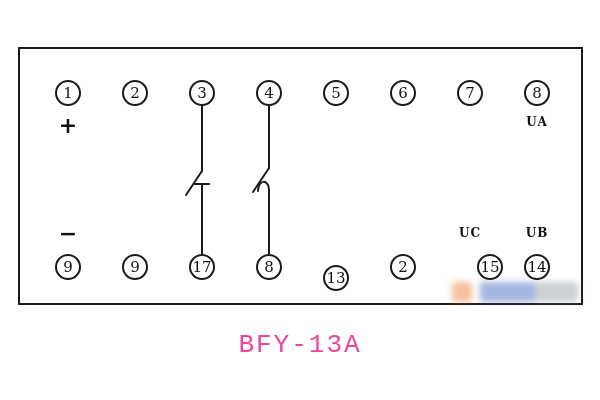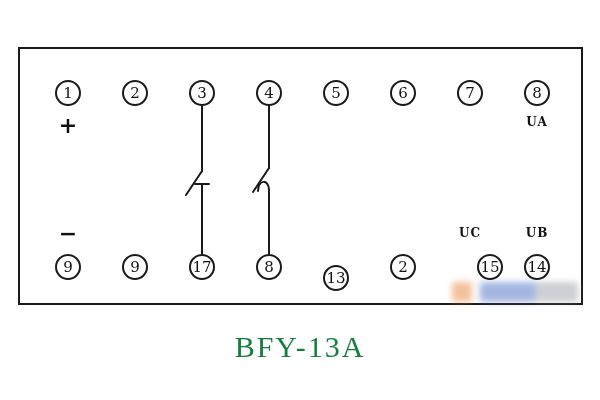--- a/index.html
+++ b/index.html
@@ -48,24 +48,24 @@
   .wires {
     position:absolute; left:0; top:0;
     width:600px; height:400px;
     pointer-events:none;
     z-index:1;
   }
   .caption {
     position:absolute;
     left:0; right:0; top:330px;
     text-align:center;
-    font-family:Liberation Serif, serif;
-    font-size:30px;
+    font-family:Liberation Mono, monospace;
+    font-size:26px;
     letter-spacing:2px;
-    color:#15803d;
+    color:#ec4899;
   }
   .watermark {
     position:absolute;
     left:452px; top:282px;
     width:126px; height:20px;
     background:linear-gradient(90deg,
       #e8843c 0%, #e8843c 16%,
       rgba(255,255,255,0) 16%, rgba(255,255,255,0) 22%,
       #4a6fc4 22%, #4a6fc4 66%,
       #9aa0a8 66%, #9aa0a8 100%);

